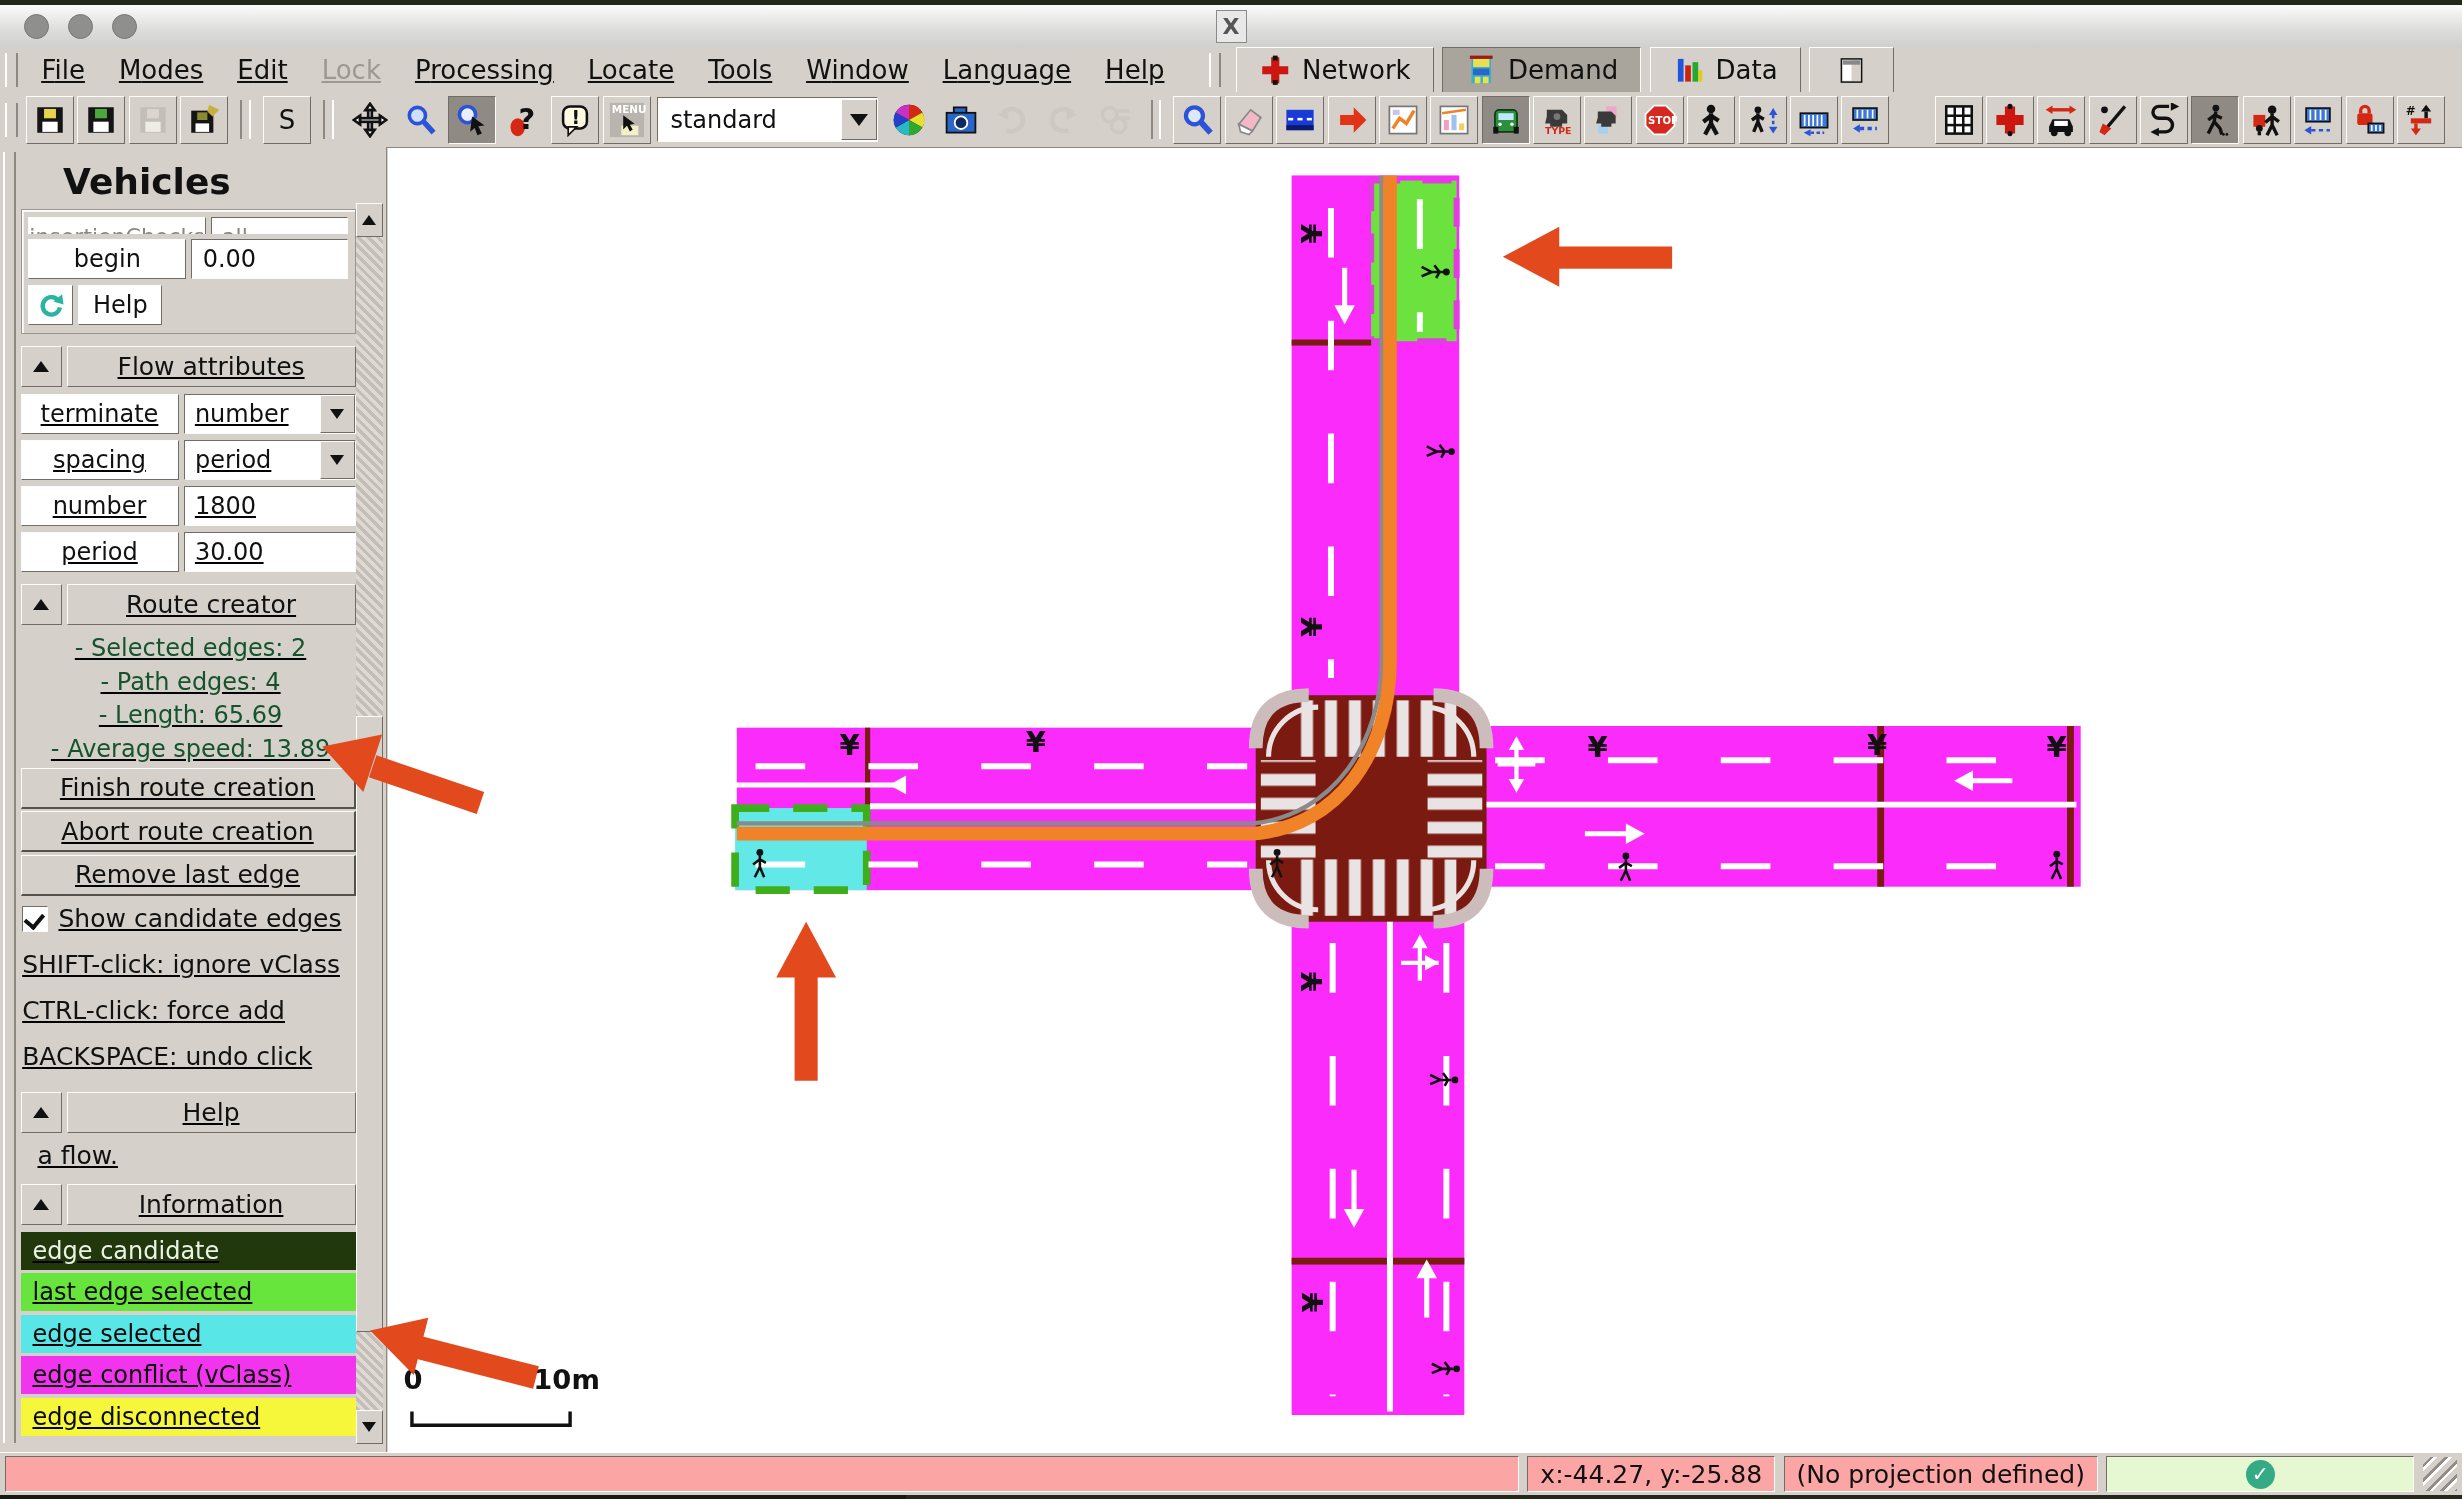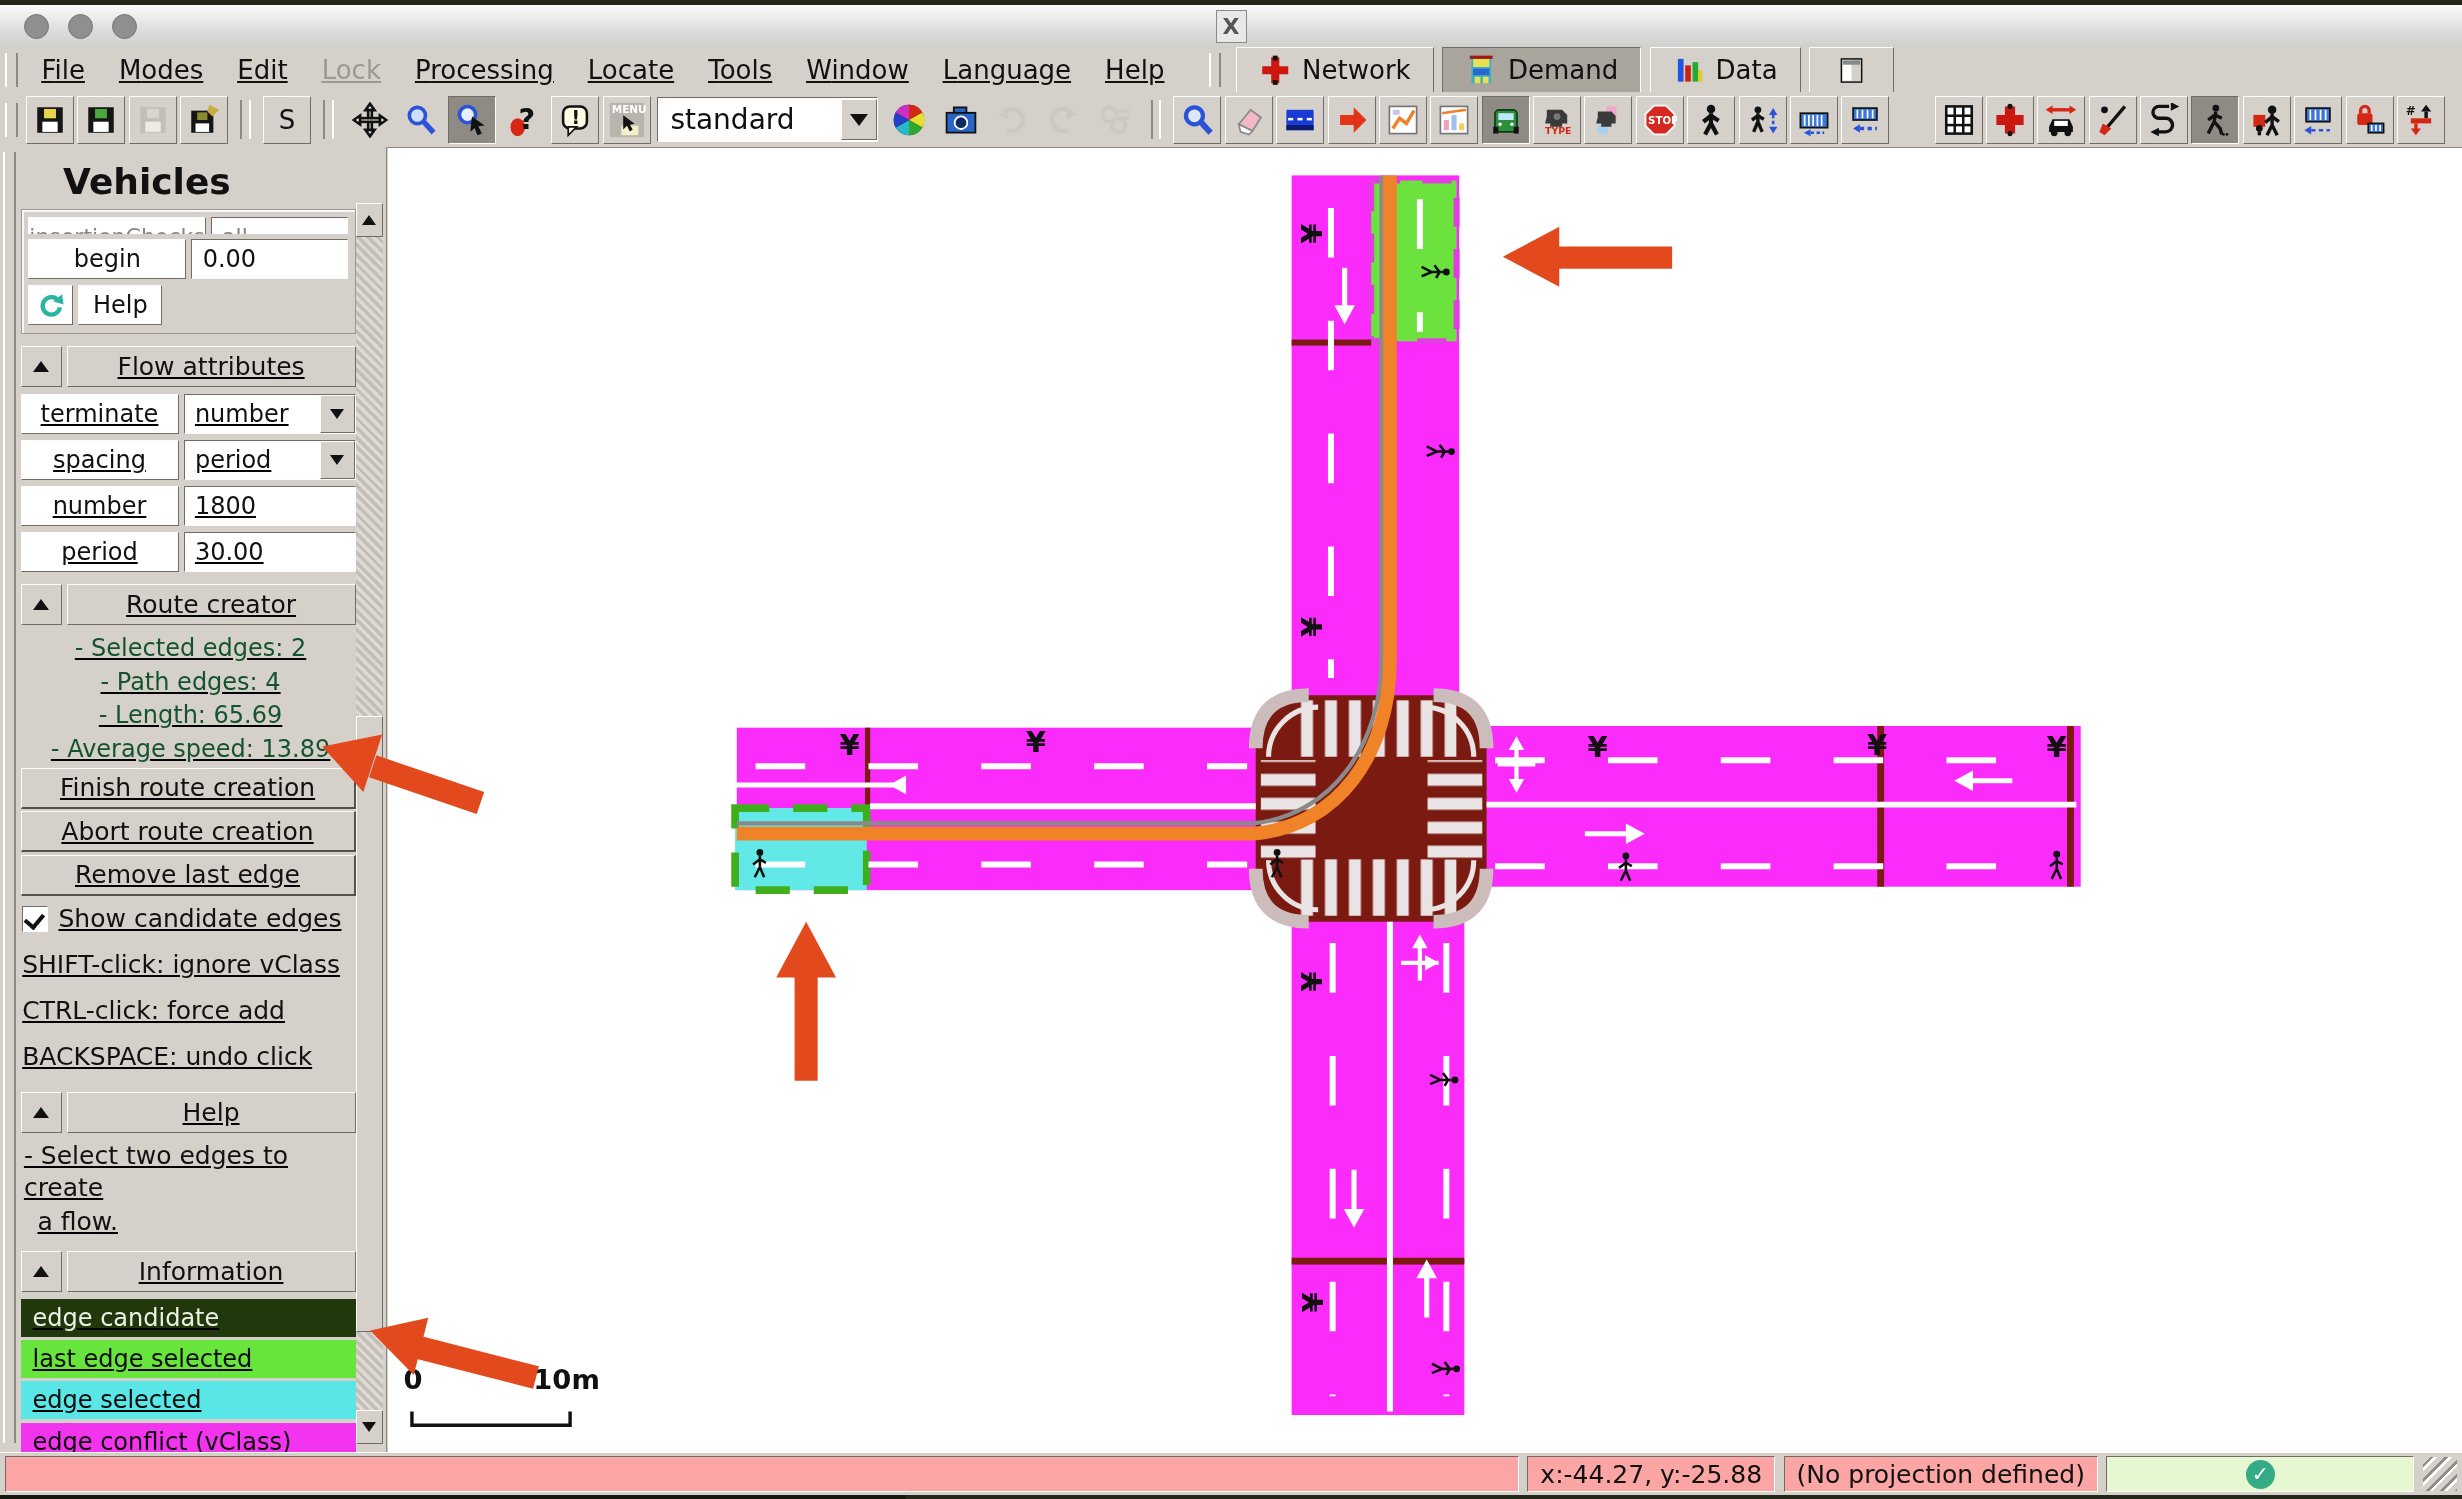--- a/index.html
+++ b/index.html
@@ -33,21 +33,21 @@
     border-bottom:1.7px solid #9a968f;display:flex;align-items:center;}
   .tb{width:46px;height:46px;margin:0 1.7px;display:flex;align-items:center;justify-content:center;
     background:#d5d1ca;border-top:1.7px solid #fcfcfb;border-left:1.7px solid #fcfcfb;
     border-right:1.7px solid #716d66;border-bottom:1.7px solid #716d66;font-size:26px;color:#111;}
   .tb.pressed{background:#8f8b84;border-top:1.7px solid #716d66;border-left:1.7px solid #716d66;
     border-right:1.7px solid #fcfcfb;border-bottom:1.7px solid #fcfcfb;}
   .tb.flat{border-color:transparent;background:transparent;}
   .sep{width:6.8px;height:39px;margin:0 10.3px;border-left:2.6px solid #8d8982;border-right:2.6px solid #fff;}
   .combo{display:flex;align-items:center;height:43px;margin:0 5.1px;
     border-top:1.7px solid #716d66;border-left:1.7px solid #716d66;border-right:1.7px solid #fcfcfb;border-bottom:1.7px solid #fcfcfb;background:#fff;}
-  .combo .val{width:171px;padding-left:12px;font-size:28px;color:#111;}
+  .combo .val{width:171px;padding-left:12px;font-size:24px;color:#111;}
   .combo .arrowbtn{width:34px;height:39px;background:#d5d1ca;display:flex;align-items:center;justify-content:center;
     border-top:1.7px solid #fcfcfb;border-left:1.7px solid #fcfcfb;border-right:1.7px solid #716d66;border-bottom:1.7px solid #716d66;}
   .tri-dn{width:0;height:0;border-left:9.4px solid transparent;border-right:9.4px solid transparent;border-top:12px solid #111;}
   
   .main{position:absolute;left:0;top:142px;width:2462px;height:1305px;}
   .sidebar{position:absolute;left:0;top:0;width:386px;height:1305px;background:#d5d1ca;
     border-right:1.7px solid #8d8982;}
   .sb-grip{position:absolute;left:3.4px;top:5.1px;width:8.5px;height:1291px;
     border-left:2.6px solid #fff;border-right:2.6px solid #8d8982;}
   .sb-title{margin:13.7px 0 8.5px 63px;font-size:36px;font-weight:bold;color:#111;}
@@ -617,21 +617,20 @@
           <div class="hint">BACKSPACE: undo click</div>
         </div>
 
         <div class="group" style="margin-top:20.5px;">
           <div class="ghead">
             <div class="garrow">
                 <div class="tri-up-s"></div>
               </div>
             <div class="gtitle">Help</div>
           </div>
-          <div class="helptext">- Select two edges to create</div>
           <div class="helptext" style="margin-left:17px;margin-top:0;">a flow.</div>
         </div>
 
         <div class="group">
           <div class="ghead">
             <div class="garrow">
                 <div class="tri-up-s"></div>
               </div>
             <div class="gtitle">Information</div>
           </div>

